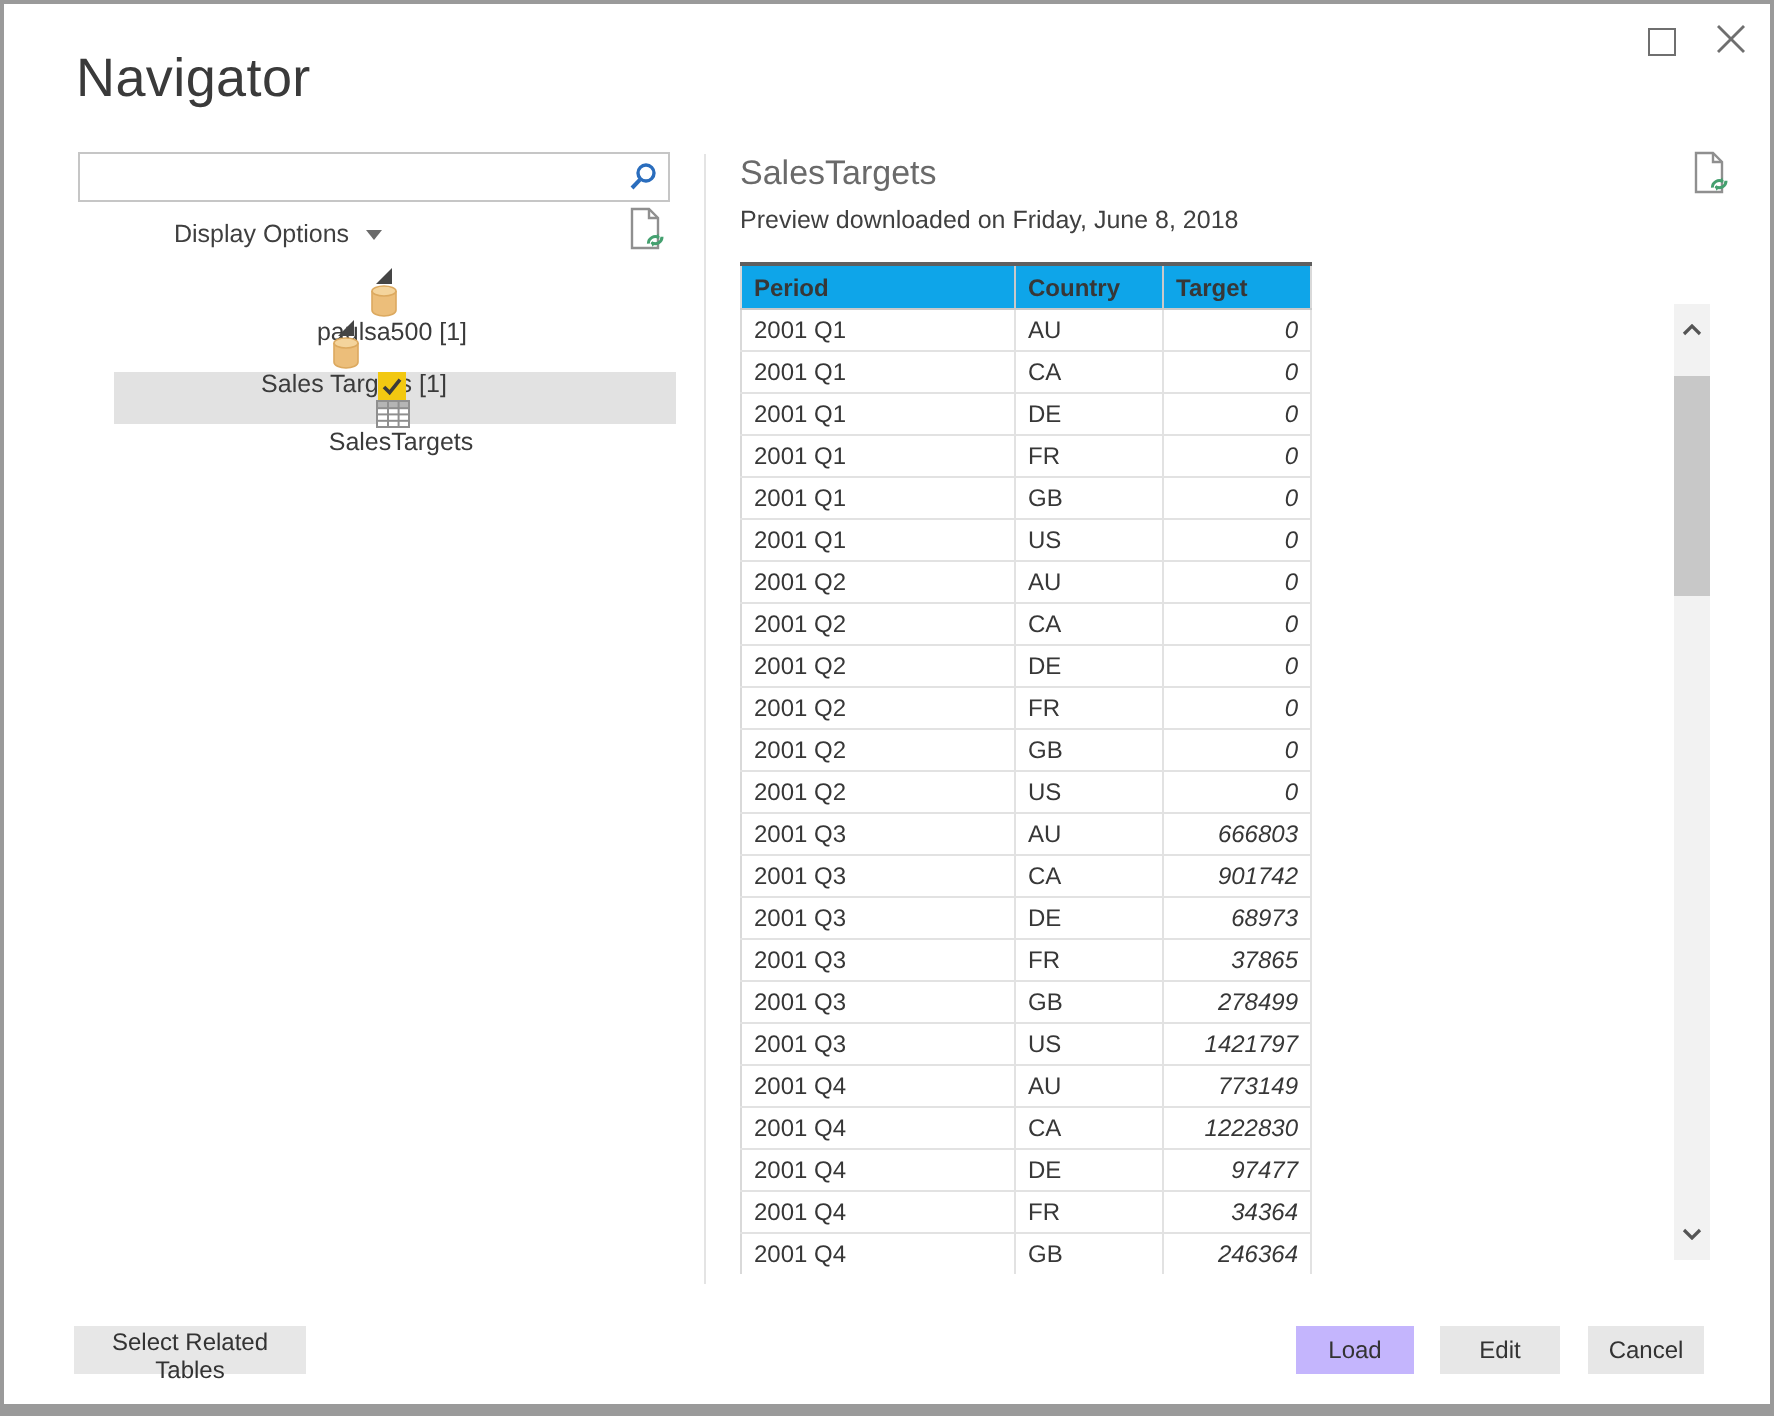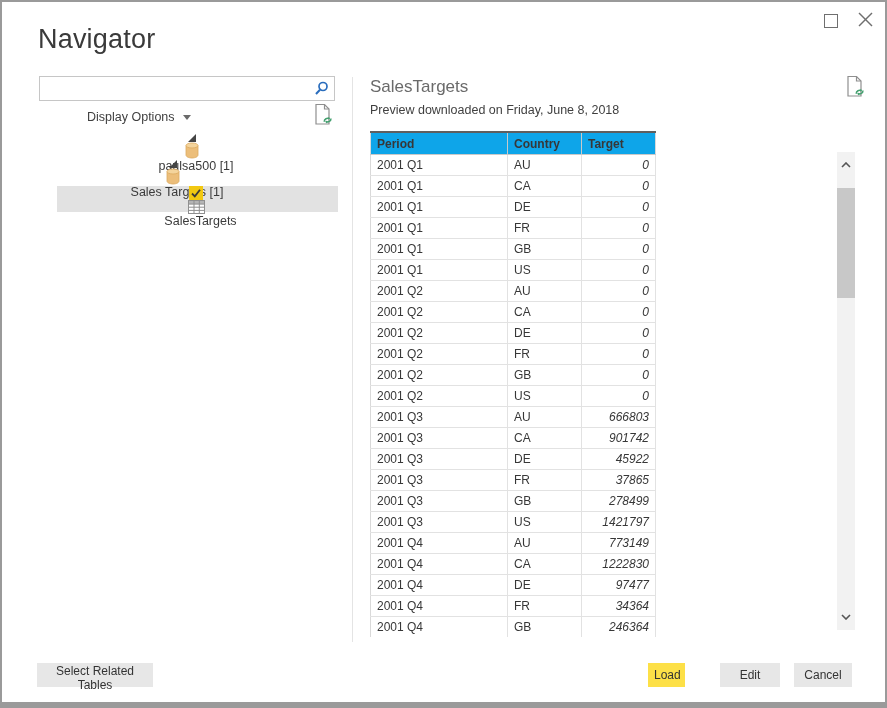--- a/index.html
+++ b/index.html
@@ -67,21 +67,21 @@
   .scrollbar { position:absolute; left:835px; top:150px; width:18px; height:478px; background:#f2f2f2; }
   .scroll-up { position:absolute; top:10px; left:4px; cursor:pointer; }
   .scroll-down { position:absolute; bottom:10px; left:4px; cursor:pointer; }
   .scroll-thumb { position:absolute; top:36px; left:0; width:18px; height:110px; background:#c8c8c8; cursor:grab; }
 
   
   .footer-btn { position:absolute; top:661px; height:24px; border:none;
     background:#e7e7e7; font-size:12px; color:#333; cursor:pointer;
     font-family:"Liberation Sans","DejaVu Sans",sans-serif; }
   .btn-select-related { left:35px; width:116px; }
-  .btn-load { left:646px; width:37px; background:#fde047; }
+  .btn-load { left:646px; width:59px; background:#c4b5fd; }
   .btn-edit { left:718px; width:60px; }
   .btn-cancel { left:792px; width:58px; }
 </style>
 </head>
 <body>
 
 <div class="window">
 
   <div class="btn-max"></div>
   <div class="btn-close">
@@ -259,21 +259,21 @@
             <td class="num">666803</td>
           </tr>
           <tr>
             <td>2001 Q3</td>
             <td>CA</td>
             <td class="num">901742</td>
           </tr>
           <tr>
             <td>2001 Q3</td>
             <td>DE</td>
-            <td class="num">45922</td>
+            <td class="num">68973</td>
           </tr>
           <tr>
             <td>2001 Q3</td>
             <td>FR</td>
             <td class="num">37865</td>
           </tr>
           <tr>
             <td>2001 Q3</td>
             <td>GB</td>
             <td class="num">278499</td>

